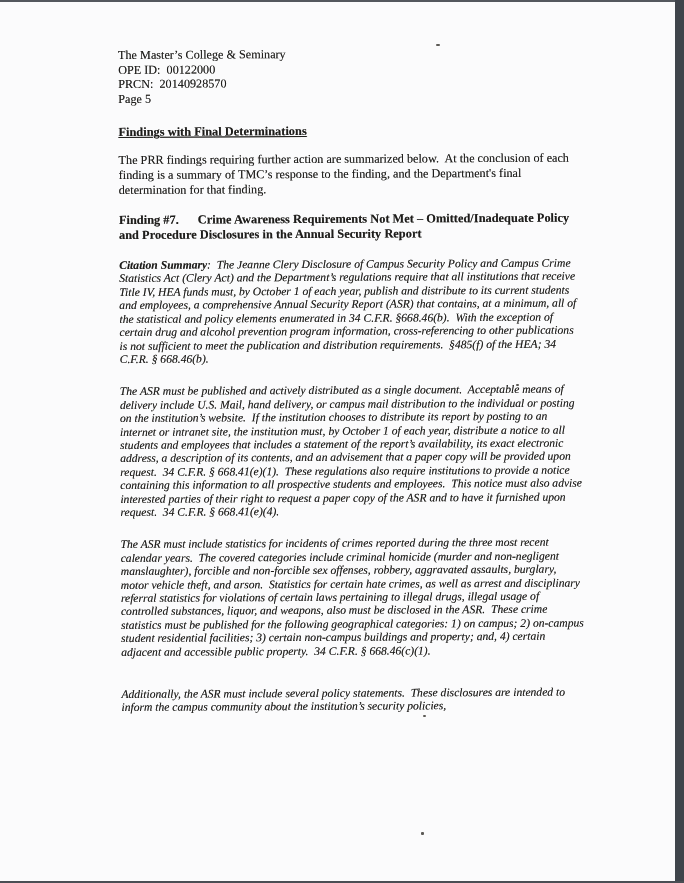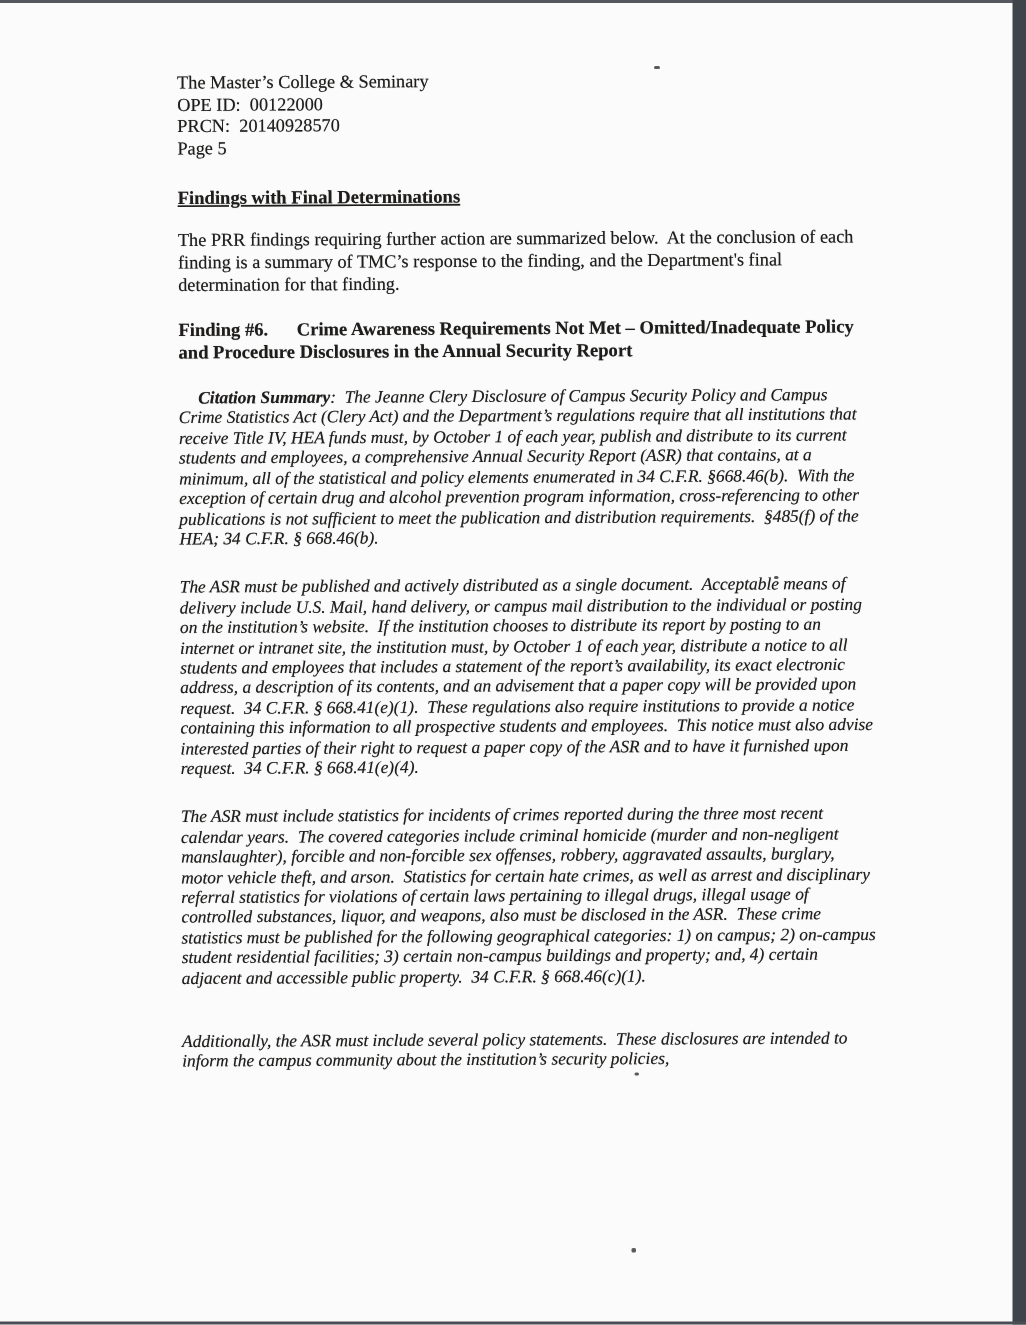--- a/index.html
+++ b/index.html
@@ -77,21 +77,20 @@
     margin: 16px 0 0 0;
     font-size: 11.6px;
     line-height: 13.4px;
     font-style: italic;
     white-space: pre-wrap;
   }
   .body-para { margin-top: 19px; }
   .body-para.last { margin-top: 29px; }
   .citation-label {
     font-weight: bold;
-    margin-left: 13px;
   }
 </style>
 </head>
 <body>
 
 <div class="edge-top"></div>
 <div class="edge-right"></div>
 <div class="edge-bottom"></div>
 
 <div class="content">
@@ -99,21 +98,21 @@
     <div>The Master’s College &amp; Seminary</div>
     <div>OPE ID:  00122000</div>
     <div>PRCN:  20140928570</div>
     <div>Page 5</div>
   </div>
 
   <div class="section-title">Findings with Final Determinations</div>
 
   <p class="intro">The PRR findings requiring further action are summarized below.  At the conclusion of each finding is a summary of TMC’s response to the finding, and the Department's final determination for that finding.</p>
 
-  <div class="finding-heading"><span class="finding-number">Finding #6.</span><span>Crime Awareness Requirements Not Met – Omitted/Inadequate Policy and Procedure Disclosures in the Annual Security Report</span></div>
+  <div class="finding-heading"><span class="finding-number">Finding #7.</span><span>Crime Awareness Requirements Not Met – Omitted/Inadequate Policy and Procedure Disclosures in the Annual Security Report</span></div>
 
   <p class="citation"><span class="citation-label">Citation Summary</span><span>:  </span><span>The Jeanne Clery Disclosure of Campus Security Policy and Campus Crime Statistics Act (Clery Act) and the Department’s regulations require that all institutions that receive Title IV, HEA funds must, by October 1 of each year, publish and distribute to its current students and employees, a comprehensive Annual Security Report (ASR) that contains, at a minimum, all of the statistical and policy elements enumerated in 34 C.F.R. §668.46(b).  With the exception of certain drug and alcohol prevention program information, cross-referencing to other publications is not sufficient to meet the publication and distribution requirements.  §485(f) of the HEA; 34 C.F.R. § 668.46(b).</span></p>
 
   <p class="body-para">The ASR must be published and actively distributed as a single document.  Acceptable means of delivery include U.S. Mail, hand delivery, or campus mail distribution to the individual or posting on the institution’s website.  If the institution chooses to distribute its report by posting to an internet or intranet site, the institution must, by October 1 of each year, distribute a notice to all students and employees that includes a statement of the report’s availability, its exact electronic address, a description of its contents, and an advisement that a paper copy will be provided upon request.  34 C.F.R. § 668.41(e)(1).  These regulations also require institutions to provide a notice containing this information to all prospective students and employees.  This notice must also advise interested parties of their right to request a paper copy of the ASR and to have it furnished upon request.  34 C.F.R. § 668.41(e)(4).</p>
 
   <p class="body-para">The ASR must include statistics for incidents of crimes reported during the three most recent calendar years.  The covered categories include criminal homicide (murder and non-negligent manslaughter), forcible and non-forcible sex offenses, robbery, aggravated assaults, burglary, motor vehicle theft, and arson.  Statistics for certain hate crimes, as well as arrest and disciplinary referral statistics for violations of certain laws pertaining to illegal drugs, illegal usage of controlled substances, liquor, and weapons, also must be disclosed in the ASR.  These crime statistics must be published for the following geographical categories: 1) on campus; 2) on-campus student residential facilities; 3) certain non-campus buildings and property; and, 4) certain adjacent and accessible public property.  34 C.F.R. § 668.46(c)(1).</p>
 
   <p class="body-para last">Additionally, the ASR must include several policy statements.  These disclosures are intended to inform the campus community about the institution’s security policies,</p>
 </div>
 

